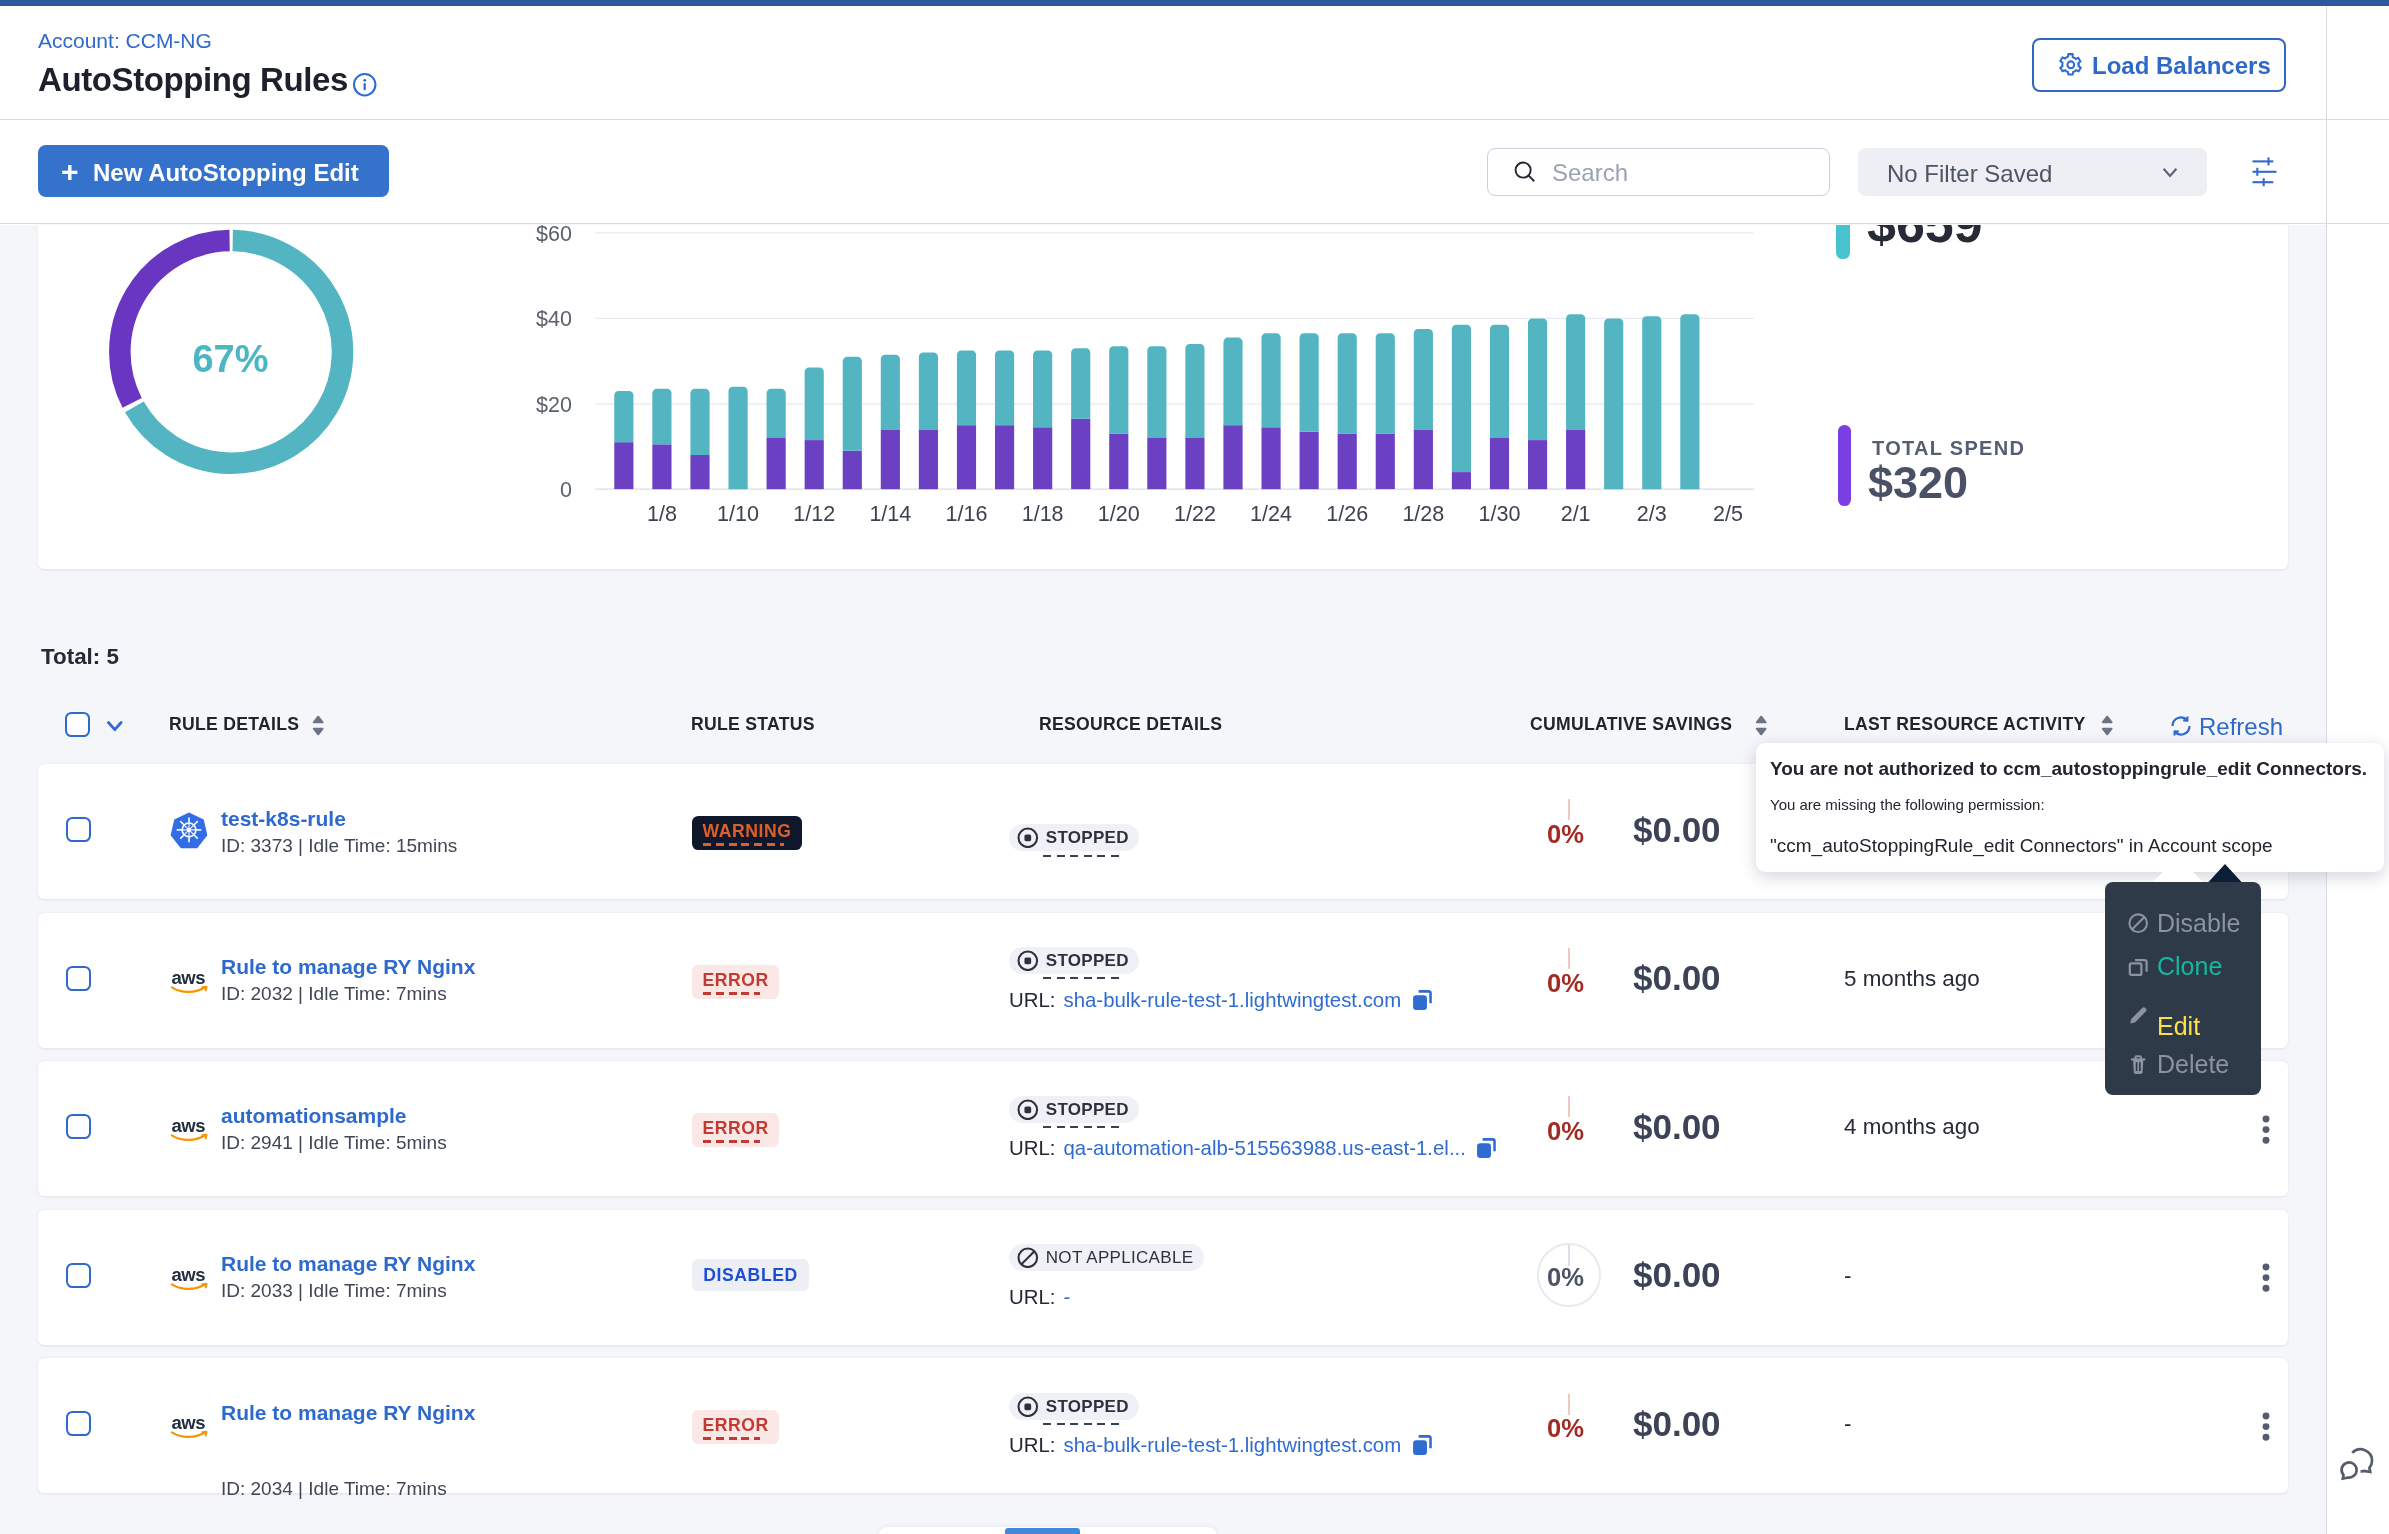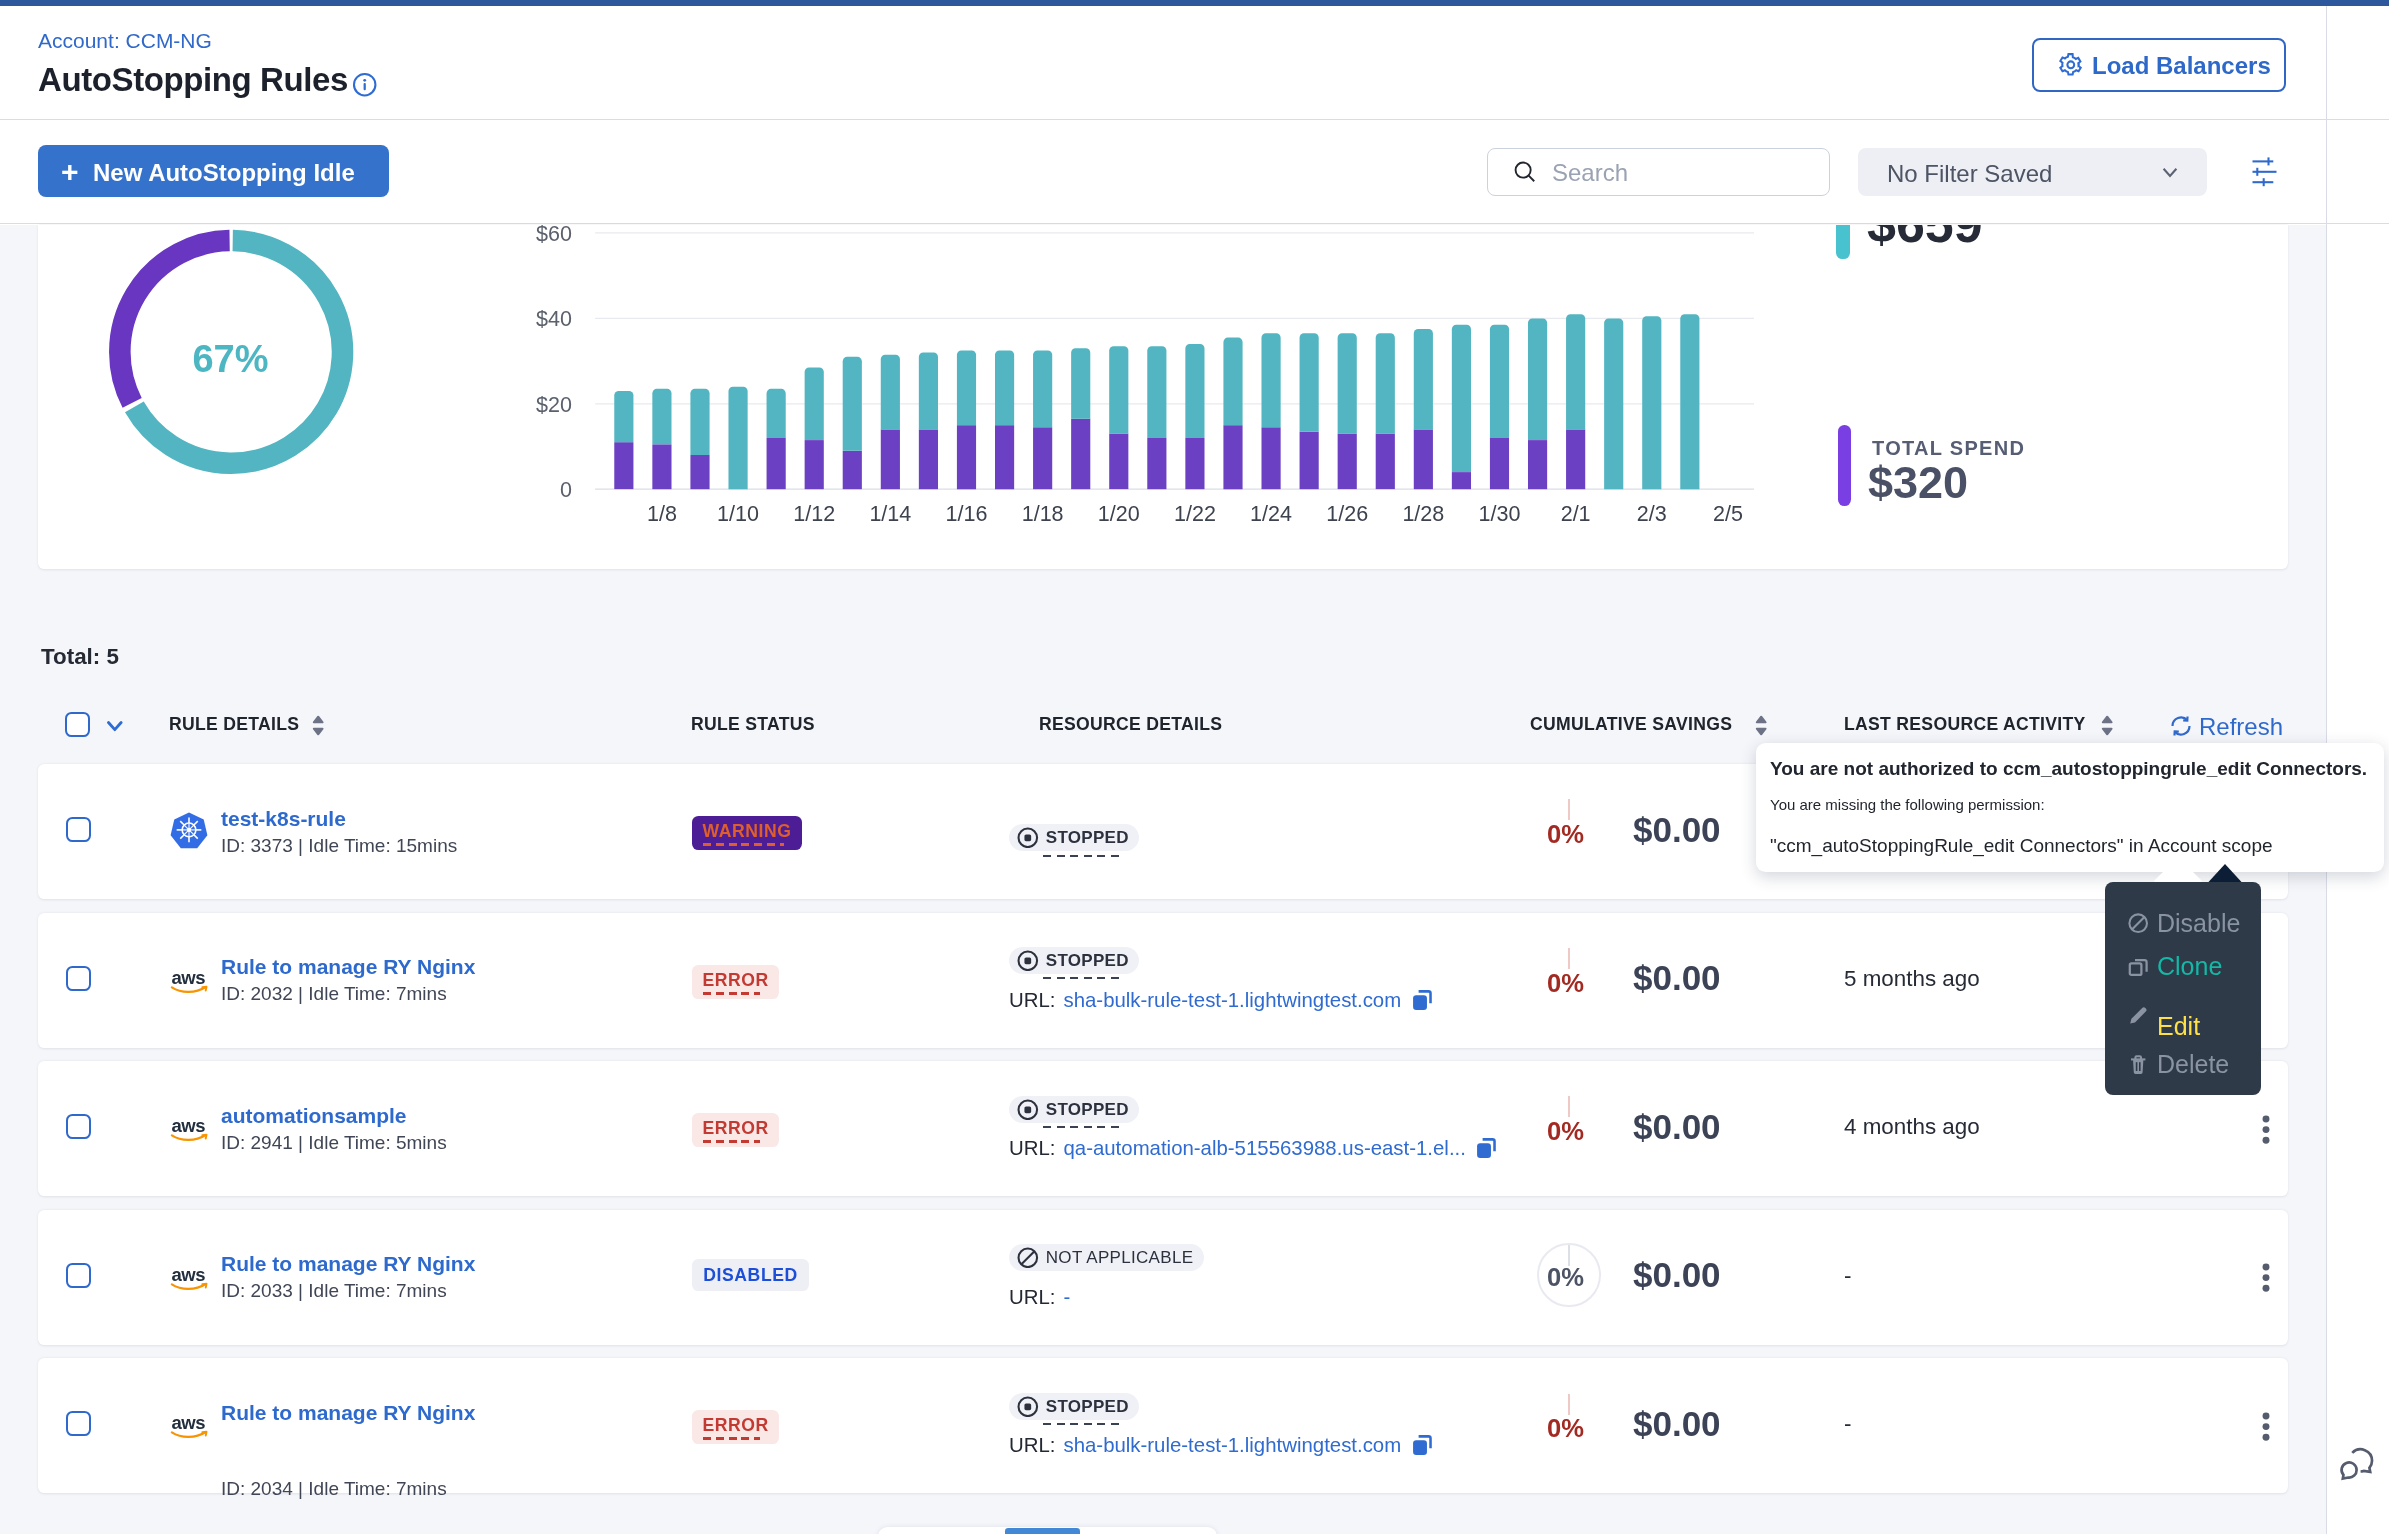--- a/index.html
+++ b/index.html
@@ -30,21 +30,21 @@
 </svg>
 <div class="abs" style="left:2032px; top:38px; width:254px; height:54px; border:2px solid #3066c4; border-radius:8px; background:#fff;"></div>
 <svg class="abs" style="left:2058px; top:52px;" width="25.6" height="25.6" viewBox="0 0 24 24" fill="none" stroke="#2e6bd2" stroke-width="1.9">
   <path d="M12 15.2a3.2 3.2 0 1 0 0-6.4 3.2 3.2 0 0 0 0 6.4z"></path>
   <path d="M19.2 12c0-.6-.1-1.1-.2-1.6l2-1.5-2-3.4-2.3 1a7 7 0 0 0-2.8-1.6L13.7 2h-3.9l-.5 2.5a7 7 0 0 0-2.8 1.6l-2.3-1-2 3.4 2 1.5a6.6 6.6 0 0 0 0 3.2l-2 1.5 2 3.4 2.3-1a7 7 0 0 0 2.8 1.6l.5 2.5h3.9l.5-2.5a7 7 0 0 0 2.8-1.6l2.3 1 2-3.4-2-1.5c.1-.5.2-1 .2-1.6z"></path>
 </svg>
 <div class="abs" style="left:2092px; top:52px; font-size:24px; font-weight:bold; color:#2e68c8;">Load Balancers</div>
 
 <div class="abs" style="left:38px; top:145px; width:351px; height:52px; border-radius:8px; background:#3572cb;"></div>
 <div class="abs" style="left:61px; top:155px; font-size:30px; color:#fff; font-weight:bold;">+</div>
-<div class="abs" style="left:93px; top:159px; font-size:24px; color:#fff; font-weight:bold;">New AutoStopping Idle</div>
+<div class="abs" style="left:93px; top:159px; font-size:24px; color:#fff; font-weight:bold;">New AutoStopping Edit</div>
 <div class="abs" style="left:1487px; top:148px; width:343px; height:48px; background:#fff; border:1.6px solid #ccd2dd; border-radius:8px;"></div>
 <svg class="abs" style="left:1512px; top:159px;" width="27" height="27" viewBox="0 0 34 34" fill="none" stroke="#21262f" stroke-width="2.4">
   <circle cx="14" cy="14" r="9.5"></circle>
   <line x1="21" y1="21" x2="28" y2="28"></line>
 </svg>
 <div class="abs" style="left:1552px; top:159px; font-size:24px; color:#9aa3b3;">Search</div>
 <div class="abs" style="left:1858px; top:148px; width:349px; height:48px; background:#edeff5; border-radius:8px;"></div>
 <div class="abs" style="left:1887px; top:160px; font-size:24px; color:#4d5464;">No Filter Saved</div>
 <svg class="abs" style="left:2158px; top:164px;" width="24" height="17.6" viewBox="0 0 30 22" fill="none" stroke="#5b6272" stroke-width="2.6">
   <polyline points="7,6 15,15 23,6"></polyline>
@@ -207,21 +207,21 @@
         <line x1="31.1" y1="28.6" x2="36" y2="33.5"></line>
         <line x1="25" y1="14.5" x2="25" y2="30.5" stroke-width="1.4"></line>
         <line x1="17" y1="22.5" x2="33" y2="22.5" stroke-width="1.4"></line>
         <line x1="19.3" y1="16.8" x2="30.7" y2="28.2" stroke-width="1.4"></line>
         <line x1="30.7" y1="16.8" x2="19.3" y2="28.2" stroke-width="1.4"></line>
       </g>
       <circle cx="25" cy="22.5" r="2.6" fill="#fff"></circle>
     </svg>
     <div class="abs" style="left:221px; top:807px; font-size:21px; font-weight:bold; color:#2e6ace;">test-k8s-rule</div>
     <div class="abs" style="left:221px; top:835px; font-size:19px; color:#404655;">ID: 3373 <span style="color:#3e4553;">|</span> Idle Time: 15mins</div>
-    <div class="abs" style="left:692px; top:816px; height:34px; padding:0 10.4px; background:#4c1d95; border-radius:6.4px; display:flex;">
+    <div class="abs" style="left:692px; top:816px; height:34px; padding:0 10.4px; background:#0f172a; border-radius:6.4px; display:flex;">
       <span style="font-size:17.6px; font-weight:bold; color:#de5f2b; letter-spacing:0.6px; margin-top:4.8px;">WARNING</span>
     </div>
     <div class="abs" style="left:703px; top:843px; width:81px; height:2.8px; background:repeating-linear-gradient(90deg,#de5f2b 0 8px,transparent 8px 12.8px);"></div>
     <div class="abs" style="left:1009px; top:824px; height:27px; padding:0 10.4px 0 8px; background:#f0f1f7; border-radius:13.6px; display:flex; align-items:center;">
       <svg style="margin-right:7.2px;" width="21.6" height="21.6" viewBox="0 0 27 27">
         <circle cx="13.5" cy="13.5" r="11.6" fill="none" stroke="#2c313d" stroke-width="2.6"></circle>
         <rect x="9.3" y="9.3" width="8.4" height="8.4" rx="2" fill="#2c313d"></rect>
       </svg>
       <span style="font-size:17px; font-weight:bold; color:#2c313d; letter-spacing:0.3px;">STOPPED</span>
     </div>

